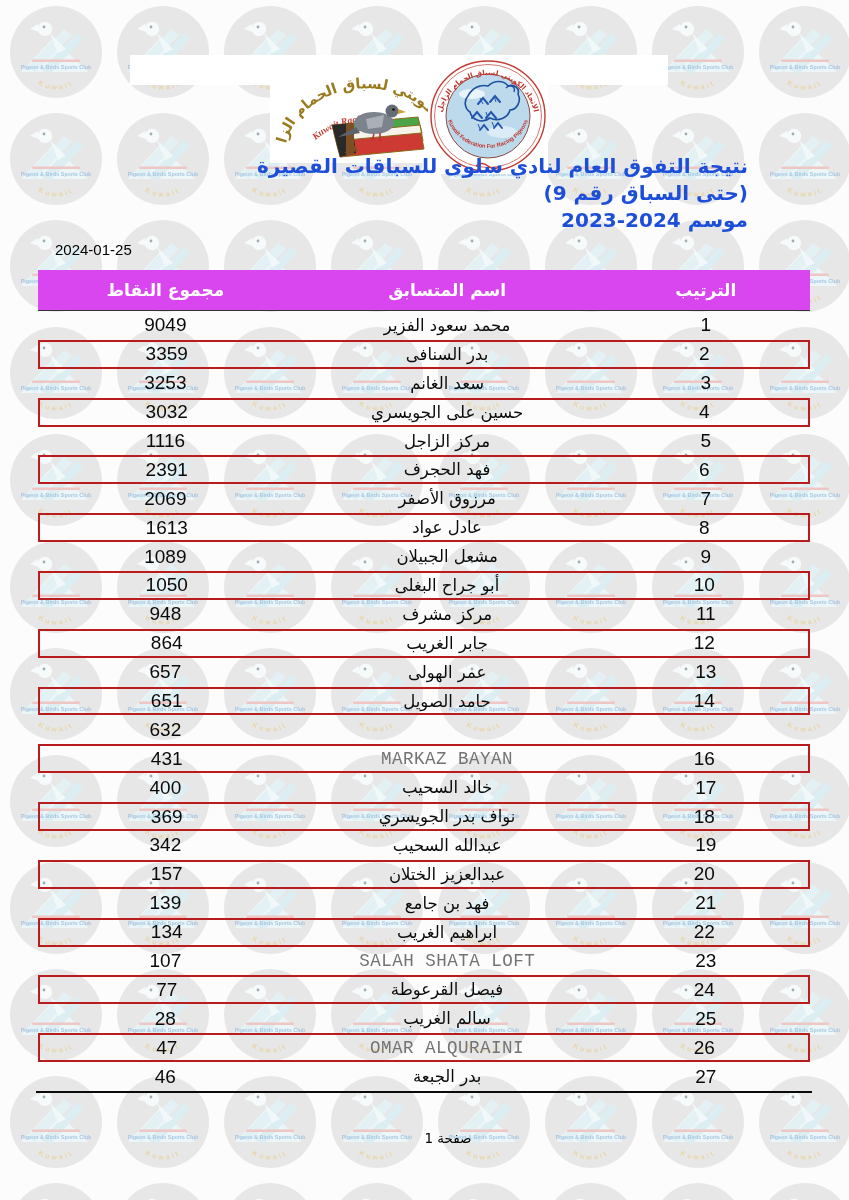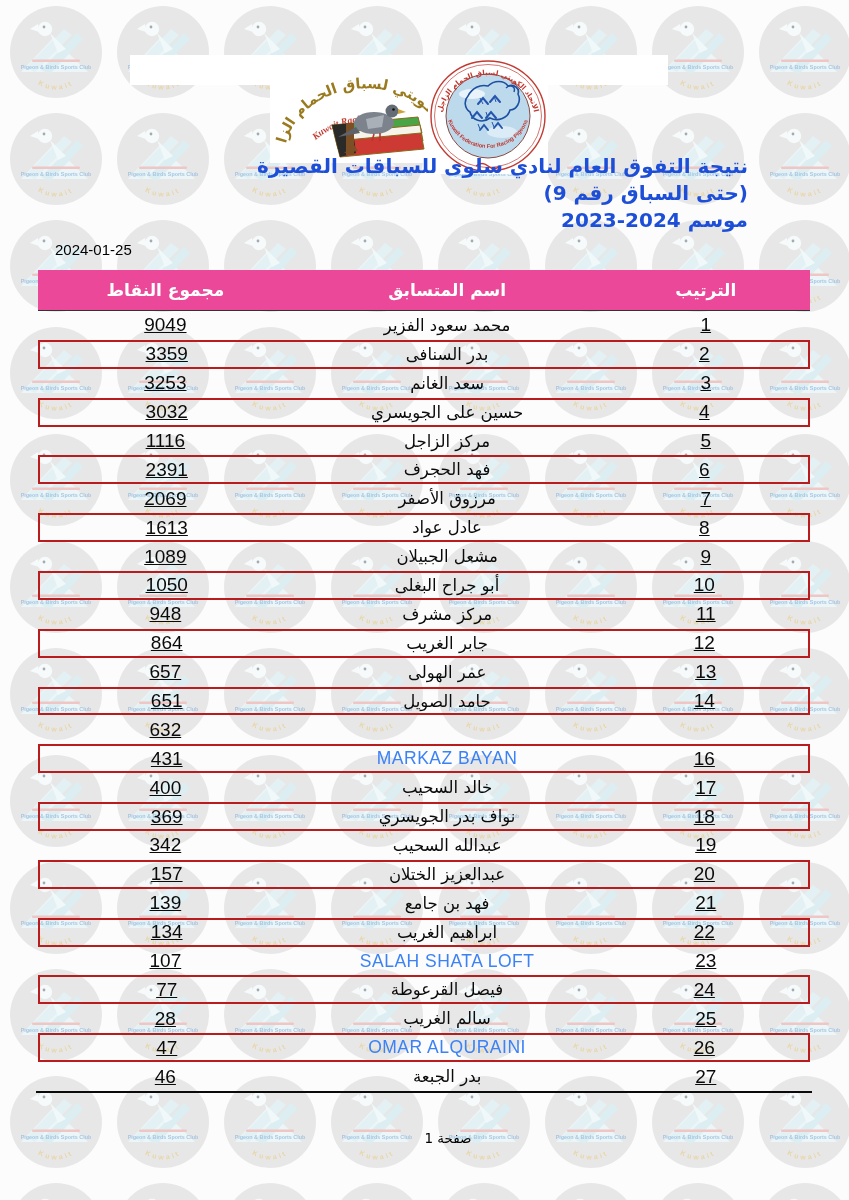--- a/index.html
+++ b/index.html
@@ -36,23 +36,23 @@
   .thead .cell{color:#fff;font-weight:bold;font-size:17px;}
   .trow{
     display:flex;height:28.9px;align-items:center;
     box-sizing:border-box;
   }
   .trow.boxed{border:2px solid #b91c1c;}
   .cell{text-align:center;overflow:visible;white-space:nowrap;}
   .c-points{width:33%;}
   .c-name{width:40%;}
   .c-rank{width:27%;}
-  .num{font-family:"Liberation Sans",sans-serif;font-size:19px;color:#0a0a0a;text-decoration:underline;}
+  .num{font-family:"Liberation Sans",sans-serif;font-size:19px;color:#0a0a0a;}
   .name-ar{font-size:16.5px;color:#0a0a0a;}
-  .name-latin{font-family:Liberation Sans, sans-serif;font-size:17.5px;letter-spacing:.5px;color:#3b82f6;}
+  .name-latin{font-family:Liberation Mono, monospace;font-size:17.5px;letter-spacing:.5px;color:#737373;}
   .table-bottom-line{height:0;border-bottom:2.5px solid #0a0a0a;margin:0 -2px;}
   
   .page-footer{
     position:absolute;left:148px;top:1130px;width:600px;z-index:3;
     text-align:center;font-size:13.5px;color:#000;
   }
   .hidden-defs{position:absolute;width:0;height:0;overflow:hidden;}
 </style>
 </head>
 <body>
@@ -1954,21 +1954,21 @@
 
 <div class="title-block" dir="rtl" style="color: #1d4ed8; text-align: right;">
   <div>نتيجة التفوق العام لنادي سلوى للسباقات القصيرة</div>
   <div>(حتى السباق رقم 9)</div>
   <div>موسم 2024-2023</div>
 </div>
 
 <div class="date-line">2024-01-25</div>
 
 <div class="results-table">
-  <div class="thead" style="background: #ec4899;">
+  <div class="thead" style="background: #d946ef;">
     <div class="cell c-points">مجموع النقاط</div>
     <div class="cell c-name">اسم المتسابق</div>
     <div class="cell c-rank">الترتيب</div>
   </div>
   <div>
       <div class="trow">
         <div class="cell c-points num">9049</div>
         <div class="cell c-name name-ar" dir="rtl">محمد سعود الفزير</div>
         <div class="cell c-rank num">1</div>
       </div>

